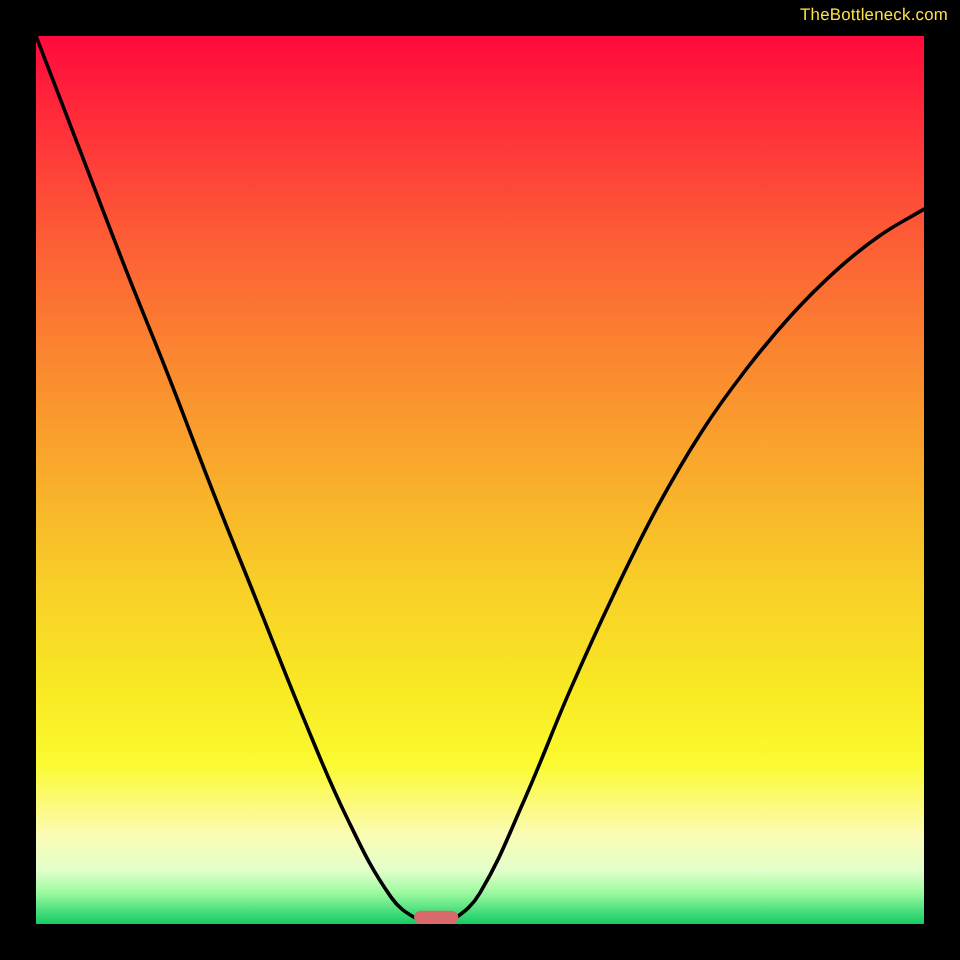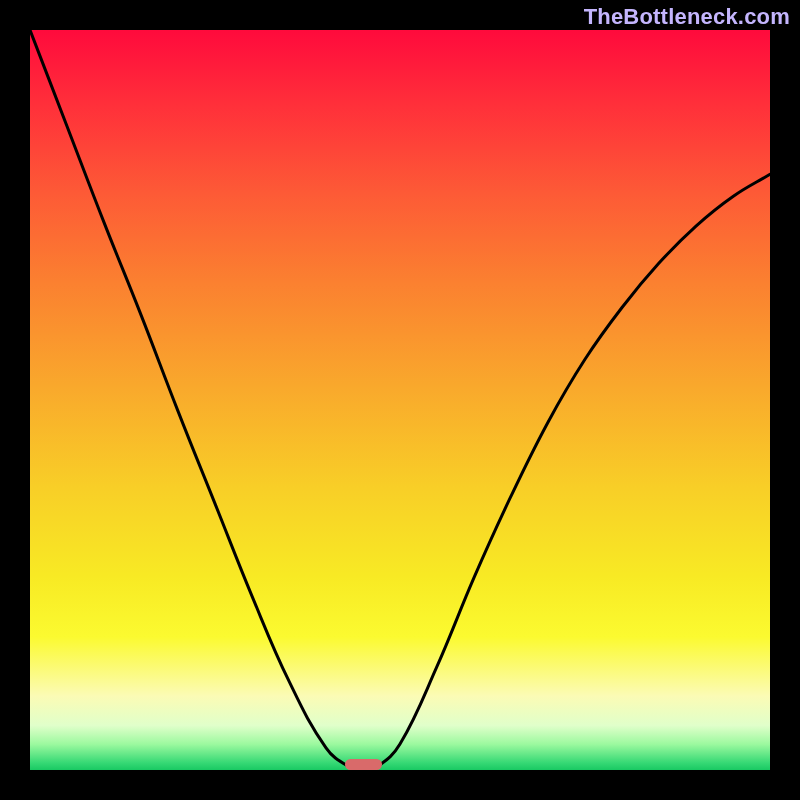--- a/index.html
+++ b/index.html
@@ -51,23 +51,23 @@
   }
   .marker {
     position: absolute;
     background: #d96a6a;
     border-radius: 6px;
   }
   .watermark {
     position: absolute;
     top: 4px;
     right: 10px;
-    color: #c4b5fd;
-    font-size: 22px;
-    font-weight: 700;
+    color: #fde047;
+    font-size: 14px;
+    font-weight: 400;
     letter-spacing: 0.2px;
     user-select: none;
   }
 </style>
 </head>
 <body>
 
 <div class="frame">
   <div class="watermark">TheBottleneck.com</div>
 

